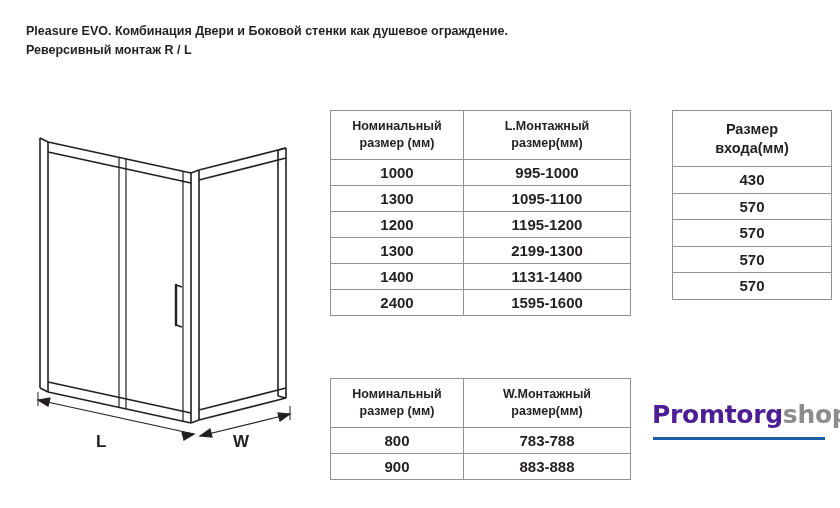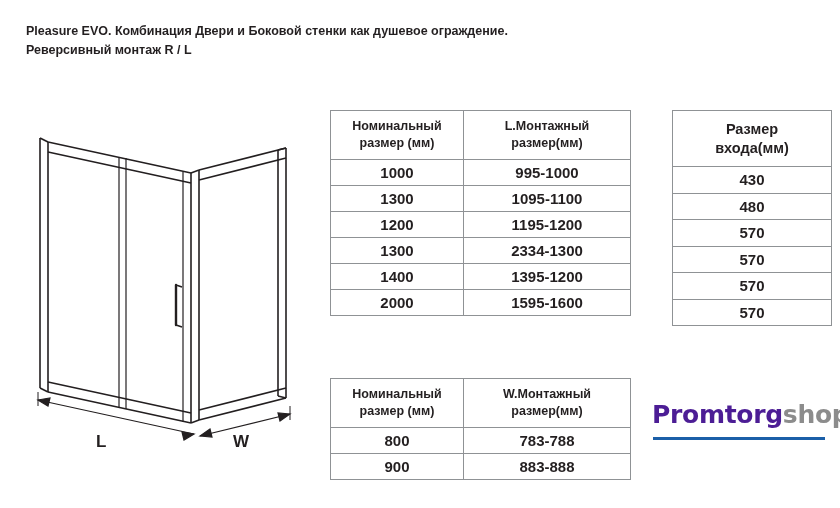--- a/index.html
+++ b/index.html
@@ -212,48 +212,45 @@
     <tr>
       <td>1300</td>
       <td>1095-1100</td>
     </tr>
     <tr>
       <td>1200</td>
       <td>1195-1200</td>
     </tr>
     <tr>
       <td>1300</td>
-      <td>2334-1300</td>
+      <td>2199-1300</td>
     </tr>
     <tr>
       <td>1400</td>
-      <td>1395-1200</td>
-    </tr>
-    <tr>
-      <td>2000</td>
+      <td>1131-1400</td>
+    </tr>
+    <tr>
+      <td>2400</td>
       <td>1595-1600</td>
     </tr>
   </tbody>
 </table>
 
 <table class="spec" id="table-entrance">
   <thead>
     <tr>
       <th>
         <span>Размер</span><br>
         <span>входа(мм)</span>
       </th>
     </tr>
   </thead>
   <tbody>
     <tr>
         <td>430</td>
-      </tr>
-    <tr>
-        <td>480</td>
       </tr>
     <tr>
         <td>570</td>
       </tr>
     <tr>
         <td>570</td>
       </tr>
     <tr>
         <td>570</td>
       </tr>

